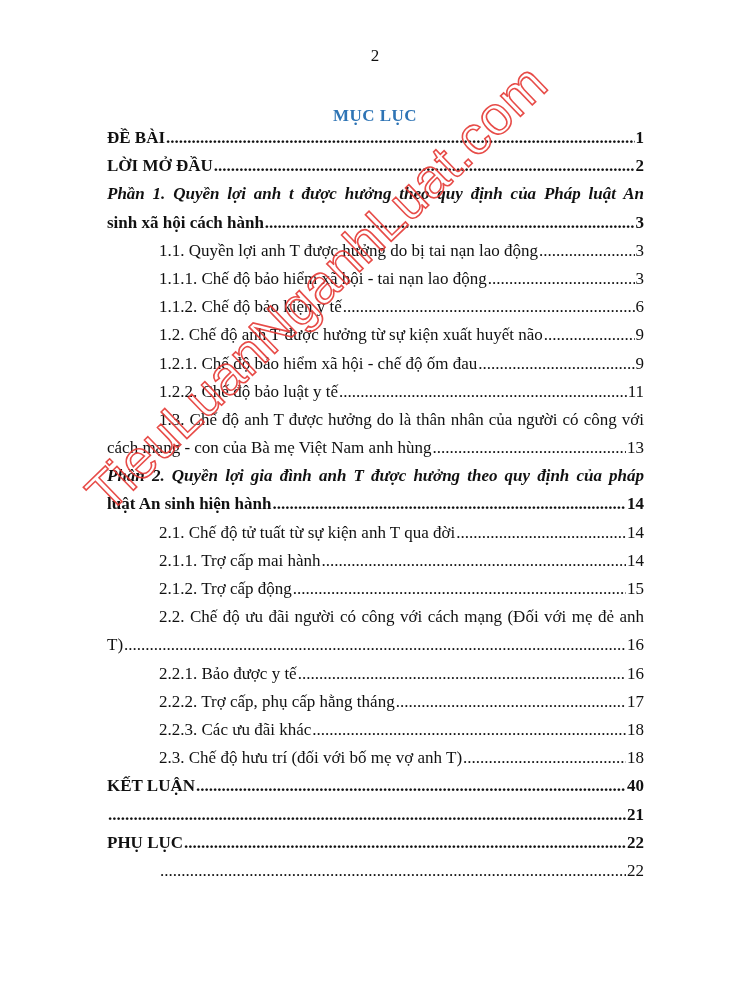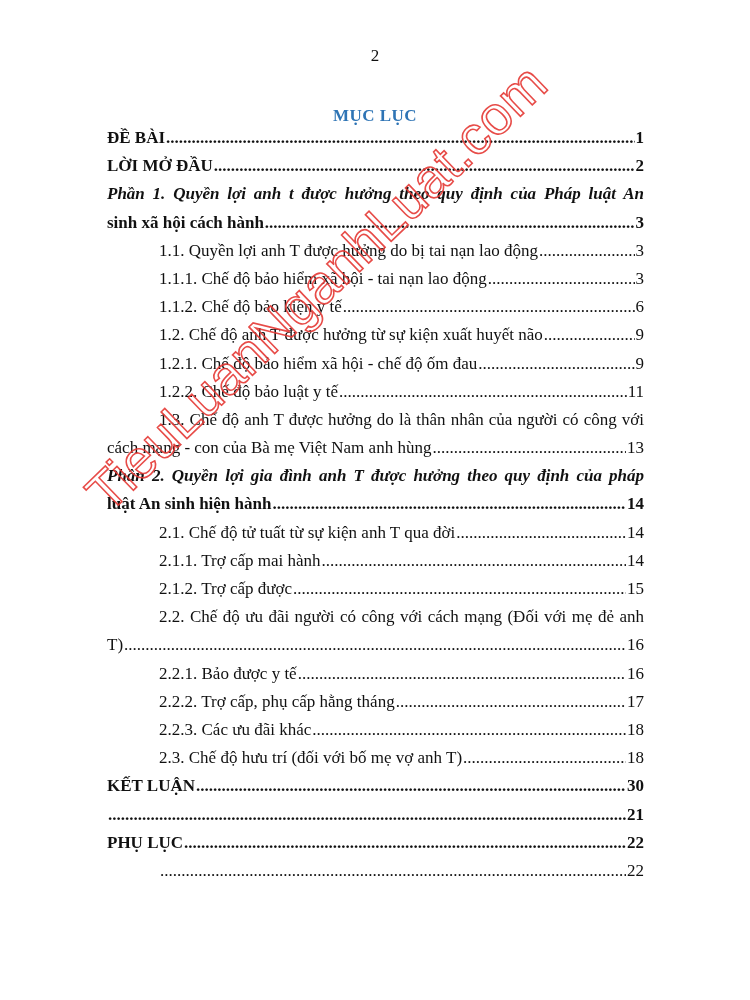--- a/index.html
+++ b/index.html
@@ -169,21 +169,21 @@
   <div class="entry l2">
     <div class="row">
         <span class="label">2.1.1. Trợ cấp mai hành</span>
         <span class="leader"></span>
         <span class="page">14</span>
       </div>
   </div>
 
   <div class="entry l2">
     <div class="row">
-        <span class="label">2.1.2. Trợ cấp được</span>
+        <span class="label">2.1.2. Trợ cấp động</span>
         <span class="leader"></span>
         <span class="page">15</span>
       </div>
   </div>
 
   <div>
     <div class="wrap-first l2">2.2. Chế độ ưu đãi người có công với cách mạng (Đối với mẹ đẻ anh</div>
     <div class="entry">
         <div class="row">
           <span class="label">T)</span>
@@ -222,21 +222,21 @@
         <span class="label">2.3. Chế độ hưu trí (đối với bố mẹ vợ anh T)</span>
         <span class="leader"></span>
         <span class="page">18</span>
       </div>
   </div>
 
   <div class="entry bold">
     <div class="row">
         <span class="label">KẾT LUẬN</span>
         <span class="leader"></span>
-        <span class="page">30</span>
+        <span class="page">40</span>
       </div>
   </div>
 
   <div class="entry bold">
     <div class="row">
         <span class="leader"></span>
         <span class="page">21</span>
       </div>
   </div>
 

